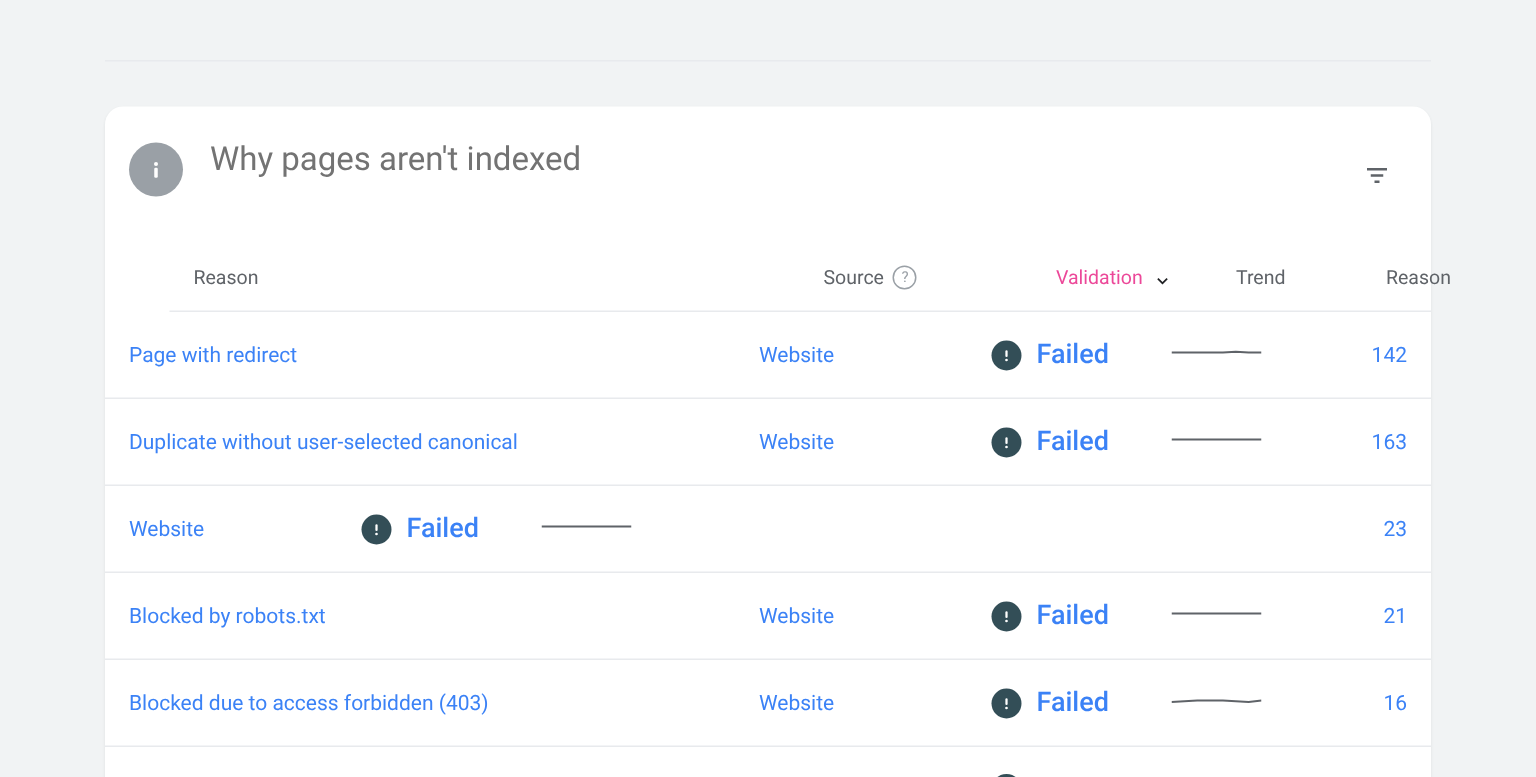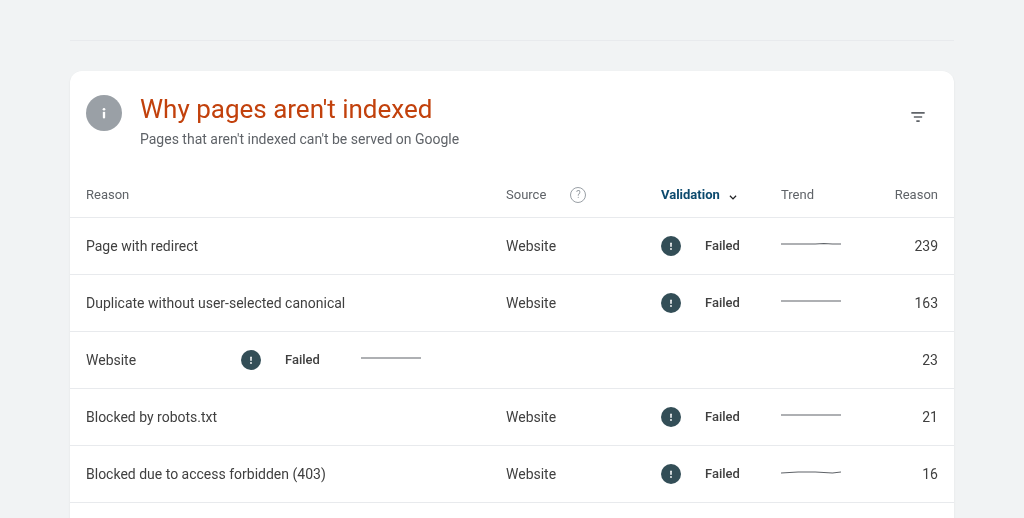--- a/index.html
+++ b/index.html
@@ -36,23 +36,23 @@
       display: flex;
       align-items: center;
       justify-content: center;
       margin-right: 18px;
       margin-top: 2px;
       flex-shrink: 0;
     }
     .info-circle svg { width: 20px; height: 20px; }
     .title-block { flex: 1; }
     .card-title {
-      font-size: 26px;
+      font-size: 22px;
       font-weight: 400;
-      color: #c2410c;
+      color: #737373;
       line-height: 1.3;
       margin-bottom: 4px;
     }
     .card-subtitle {
       font-size: 14px;
       color: #5f6368;
     }
     .filter-btn {
       width: 40px;
       height: 40px;
@@ -64,49 +64,50 @@
       color: #5f6368;
       margin-top: 4px;
     }
     .table-header {
       display: flex;
       align-items: center;
       padding: 14px 16px;
       border-bottom: 1px solid #e8eaed;
       color: #5f6368;
       font-size: 13px;
+      margin-left: 43px;
     }
     .col-reason { flex: 0 0 420px; }
-    .col-source { flex: 0 0 155px; display: flex; align-items: flex-start; gap: 24px;}
-    .col-validation { flex: 0 0 120px; display: flex; align-items: center; gap: 6px; font-weight: 700; color: #0c4a6e;}
+    .col-source { flex: 0 0 155px; display: flex; align-items: center; gap: 6px;}
+    .col-validation { flex: 0 0 120px; display: flex; align-items: center; gap: 6px; font-weight: 400; color: #ec4899;}
     .col-trend { flex: 0 0 100px; }
     .col-pages { flex: 1; text-align: right; }
     .help-icon {
       width: 16px; height: 16px;
       border: 1.5px solid #9aa0a6;
       border-radius: 50%;
       display: inline-flex;
       align-items: center;
       justify-content: center;
       font-size: 10px;
       color: #9aa0a6;
       cursor: pointer;
     }
     .sort-arrow { width: 14px; height: 14px; }
     .table-row {
       display: flex;
       align-items: center;
       padding: 18px 16px;
       border-bottom: 1px solid #e8eaed;
-      color: #404040;
+      color: #3b82f6;
       cursor: pointer;
     }
     .row-reason { flex: 0 0 420px; font-size: 14px; }
     .row-source { flex: 0 0 155px; font-size: 14px; }
-    .row-validation { flex: 0 0 120px; display: flex; align-items: center; gap: 24px; font-weight: 500; font-size: 13px;}
+    .row-validation { flex: 0 0 120px; display: flex; align-items: center; gap: 10px; font-weight: 500; font-size: 18px;}
     .row-trend { flex: 0 0 100px; }
     .row-pages { flex: 1; text-align: right; font-size: 14px;}
     .status-badge {
       width: 20px; height: 20px;
       border-radius: 50%;
       background: #334e57;
       display: flex;
       align-items: center;
       justify-content: center;
       flex-shrink: 0;
@@ -122,21 +123,20 @@
 
     <div class="card-header">
       <div class="info-circle">
         <svg viewBox="0 0 24 24" fill="#fff">
             <circle cx="12" cy="7.5" r="1.6"></circle>
             <rect x="10.6" y="10.5" width="2.8" height="8" rx="1"></rect>
           </svg>
       </div>
       <div class="title-block">
         <div class="card-title">Why pages aren't indexed</div>
-        <div class="card-subtitle">Pages that aren't indexed can't be served on Google</div>
       </div>
       <div class="filter-btn">
         <svg width="20" height="20" viewBox="0 0 24 24" fill="#5f6368">
             <path d="M4 6h16v2H4zm3 5h10v2H7zm3 5h4v2h-4z"></path>
           </svg>
       </div>
     </div>
 
     <div class="table-header">
       <div class="col-reason">Reason</div>
@@ -165,21 +165,21 @@
                 <circle cx="12" cy="18" r="1.8"></circle>
               </svg>
       </span>
       <span>Failed</span>
     </div>
     <div class="row-trend">
       <svg class="trend-svg" viewBox="0 0 60 12">
               <path d="M 0 6 L 8.571428571428571 6 L 17.142857142857142 6 L 25.714285714285715 6 L 34.285714285714285 6 L 42.857142857142854 5.5 L 51.42857142857143 6 L 60 6" stroke="#5f6368" stroke-width="1.2" fill="none"></path>
             </svg>
     </div>
-    <div class="row-pages">239</div>
+    <div class="row-pages">142</div>
   </div>
         <div class="table-row">
     <div class="row-reason">Duplicate without user-selected canonical</div>
     <div class="row-source">Website</div>
     <div class="row-validation">
       <span class="status-badge">
         <svg width="12" height="12" viewBox="0 0 24 24" fill="#fff">
                 <rect x="10.5" y="5" width="3" height="9" rx="1.5"></rect>
                 <circle cx="12" cy="18" r="1.8"></circle>
               </svg>

